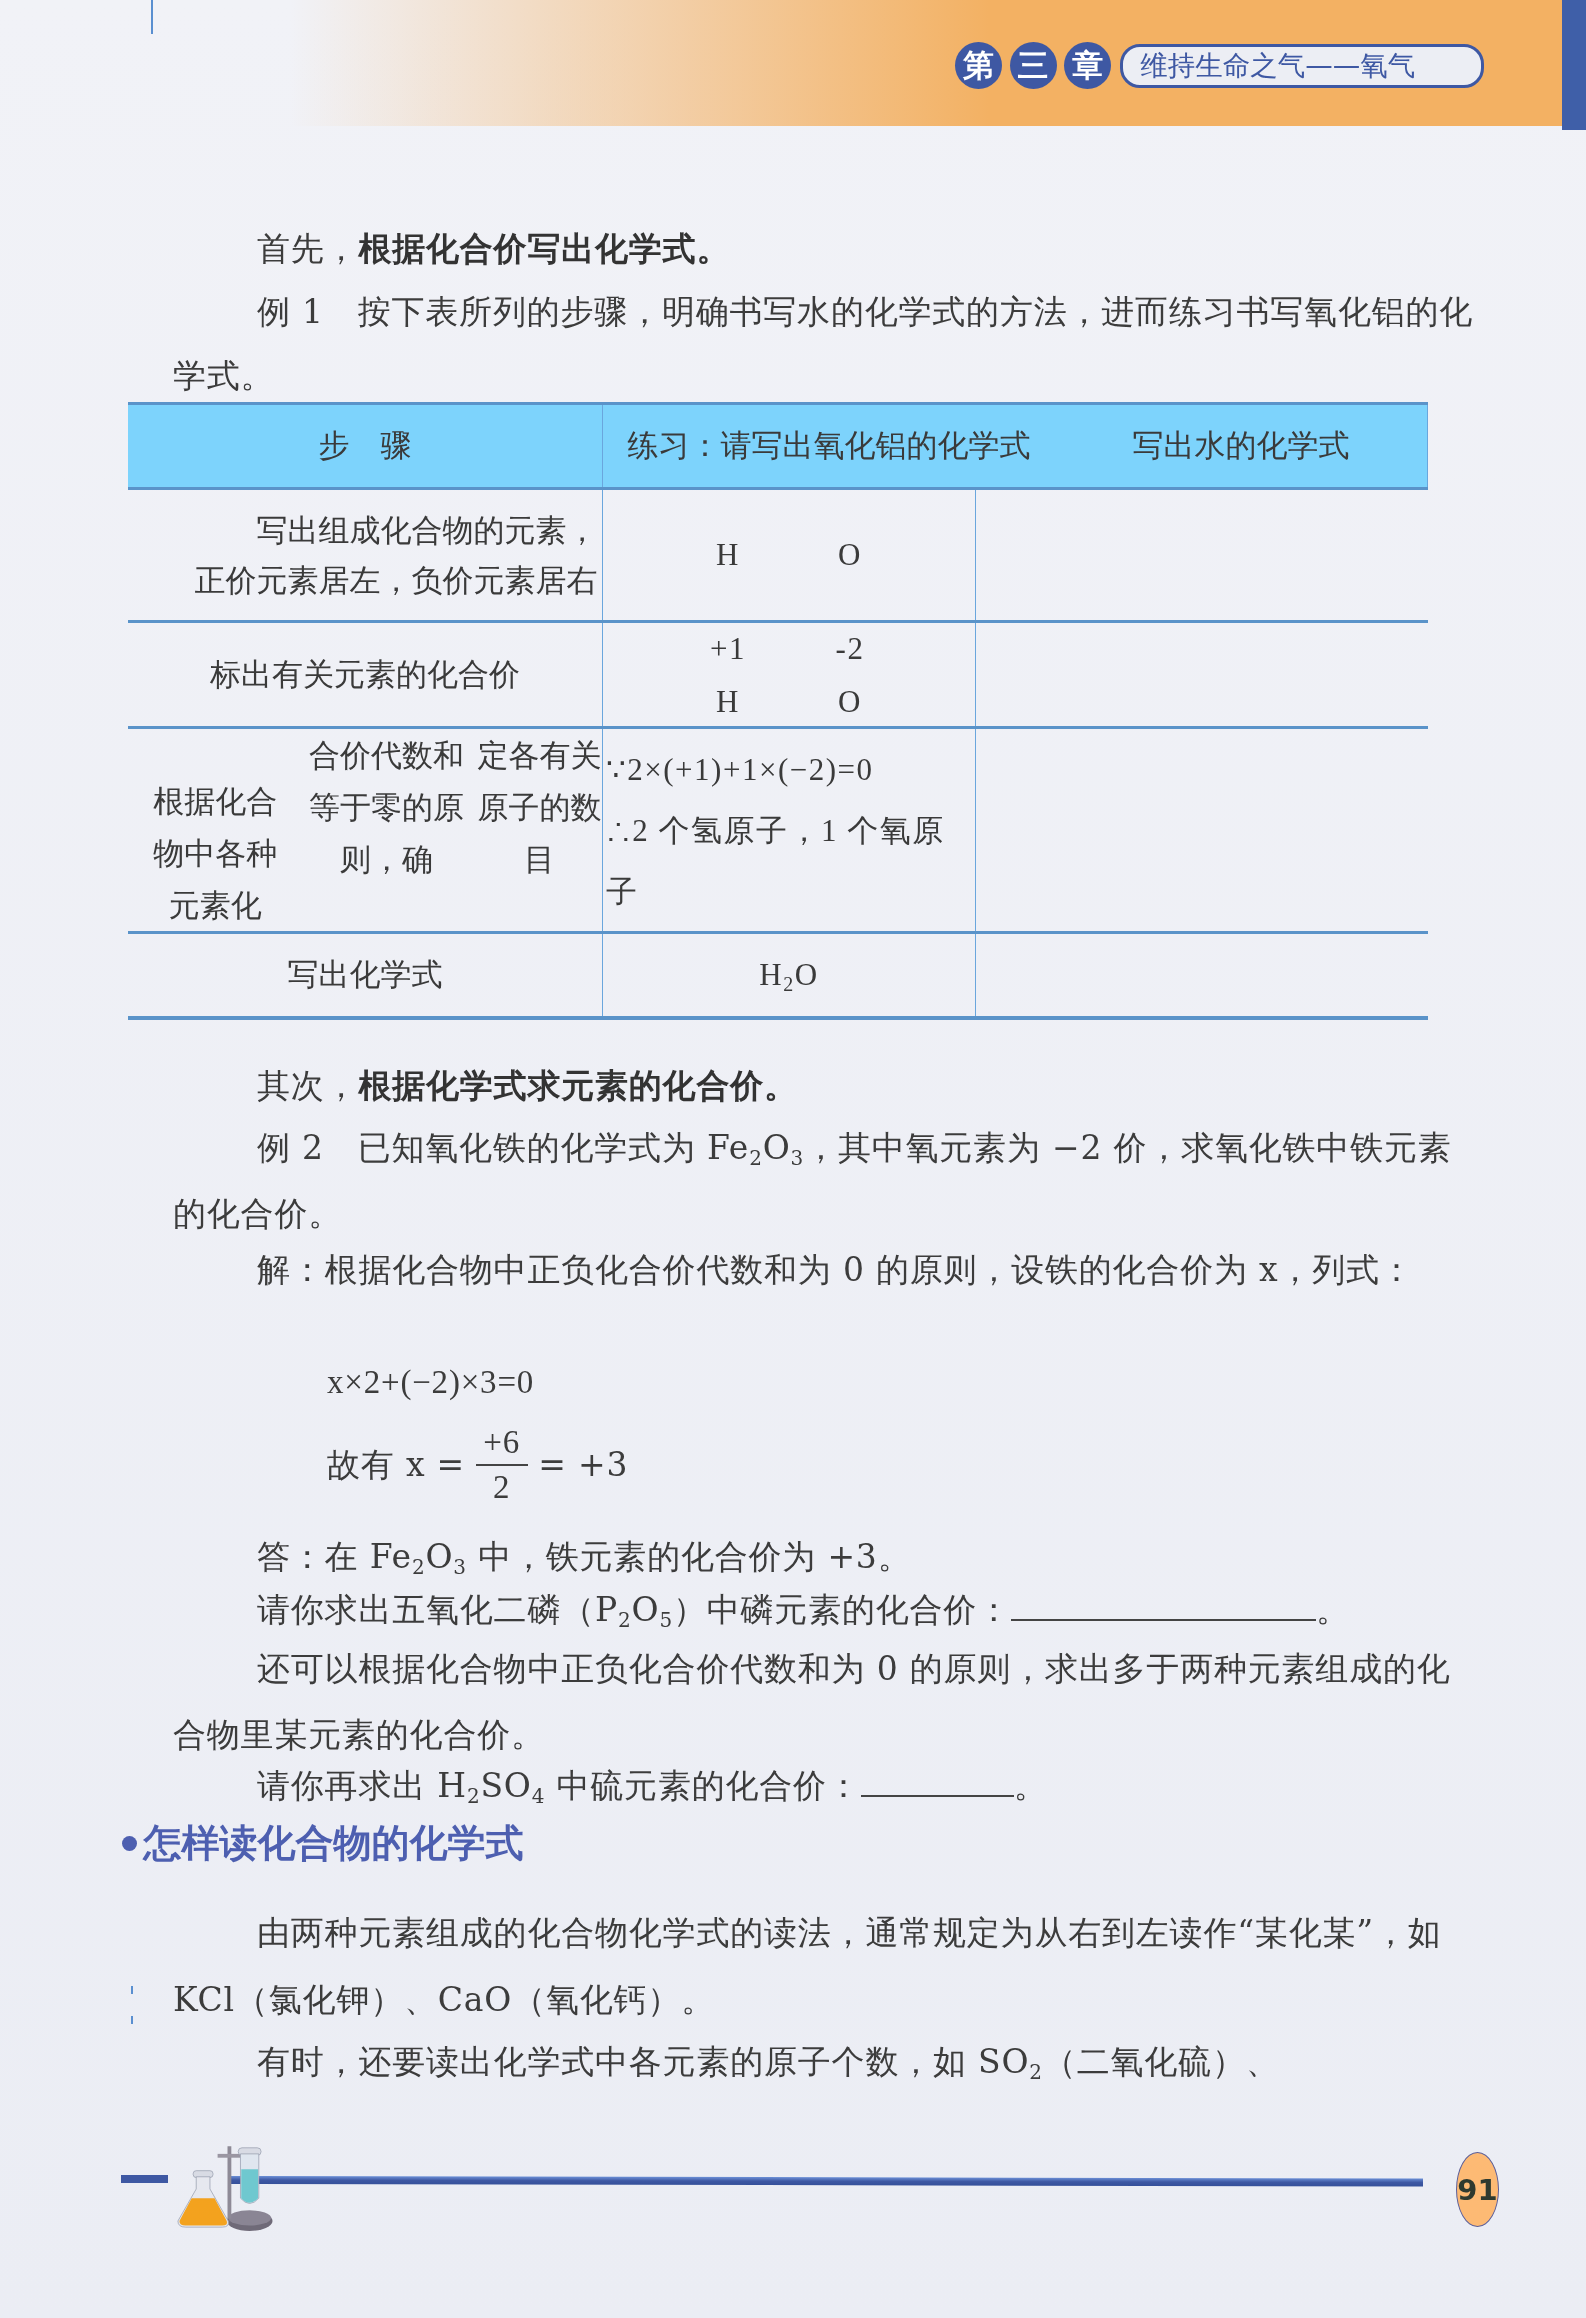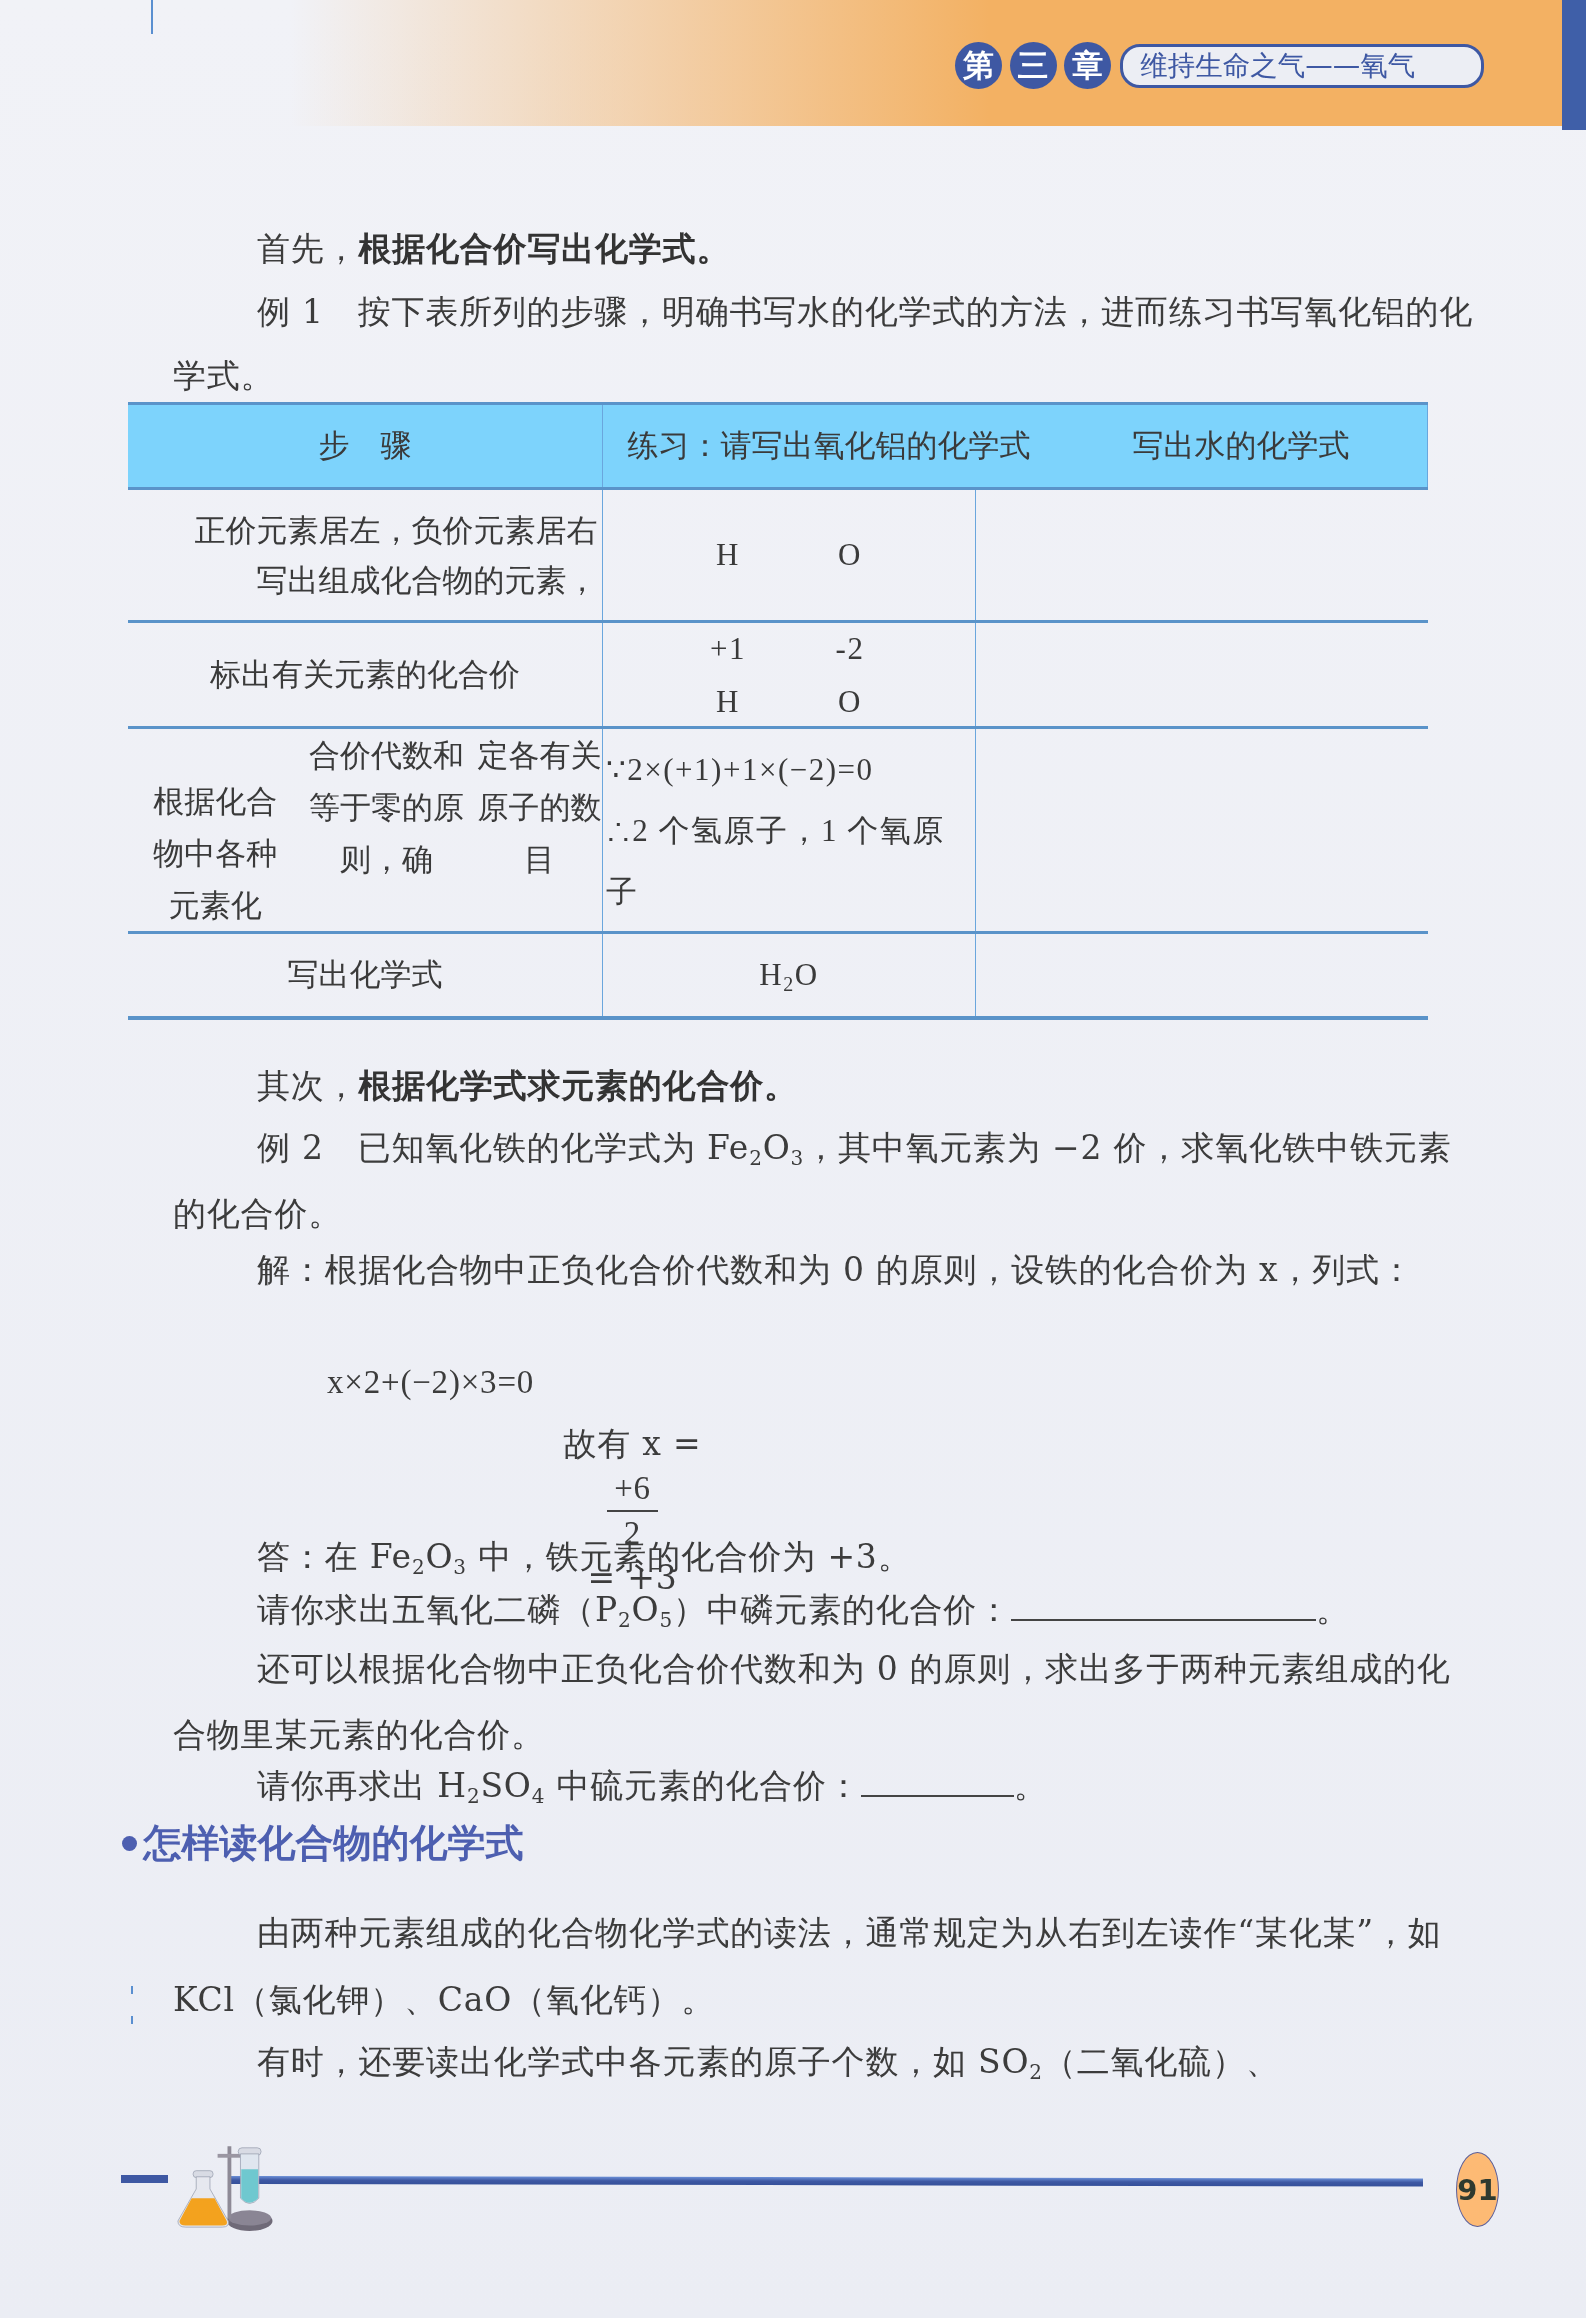--- a/index.html
+++ b/index.html
@@ -117,22 +117,22 @@
 
 <div class="table">
   <div class="trow header">
     <div class="tcell c1">步　骤</div>
     <div class="tcell c3">练习：请写出氧化铝的化学式</div>
     <div class="tcell c2">写出水的化学式</div>
   </div>
 
   <div class="trow" style="height:130px;">
     <div class="tcell c1" style="flex-direction:column; justify-content:center; align-items:flex-end; line-height:50px; padding-right:4.6px;">
+      <span>写出组成化合物的元素，</span>
       <span>正价元素居左，负价元素居右</span>
-      <span>写出组成化合物的元素，</span>
     </div>
     <div class="tcell c2 formula">
       <div class="pair">
         <span>H</span>
         <span>O</span>
       </div>
     </div>
     <div class="tcell c3"></div>
   </div>
 
@@ -183,21 +183,21 @@
 
 <div class="para indent" style="top:1049px;">
   <span>其次，</span><span class="bold">根据化学式求元素的化合价。</span>
 </div>
 <div class="para indent" style="top:1115px; line-height:66px;">
   <span>例 2　已知氧化铁的化学式为 Fe</span><sub>2</sub><span>O</span><sub>3</sub><span>，其中氧元素为 −2 价，求氧化铁中铁元素的化合价。</span>
 </div>
 <div class="para indent" style="top:1235px; line-height:69px;">解：根据化合物中正负化合价代数和为 0 的原则，设铁的化合价为 x，列式：</div>
 
 <div class="para" style="top:1346px; left:284px; font-family:'Liberation Serif', serif; font-style:normal;">x×2+(−2)×3=0</div>
-<div class="para" style="top:1421px; left:284px; width:611px; display:flex; align-items:center; line-height:46px;flex-direction:column;">
+<div class="para" style="top:1421px; left:284px; width:611px; display:flex; align-items:center; line-height:46px;">
   <span>故有 x =</span>
   <span style="display:inline-flex; flex-direction:column; align-items:center; margin:0 10.7px; font-family:'Liberation Serif', serif;">
     <span style="border-bottom:2.3px solid #444; padding:0 7.6px; line-height:43px;">+6</span>
     <span style="line-height:43px;">2</span>
   </span>
   <span>= +3</span>
 </div>
 <div class="para indent" style="top:1520px;">
   <span>答：在 Fe</span><sub>2</sub><span>O</span><sub>3</sub><span> 中，铁元素的化合价为 +3。</span>
 </div>

